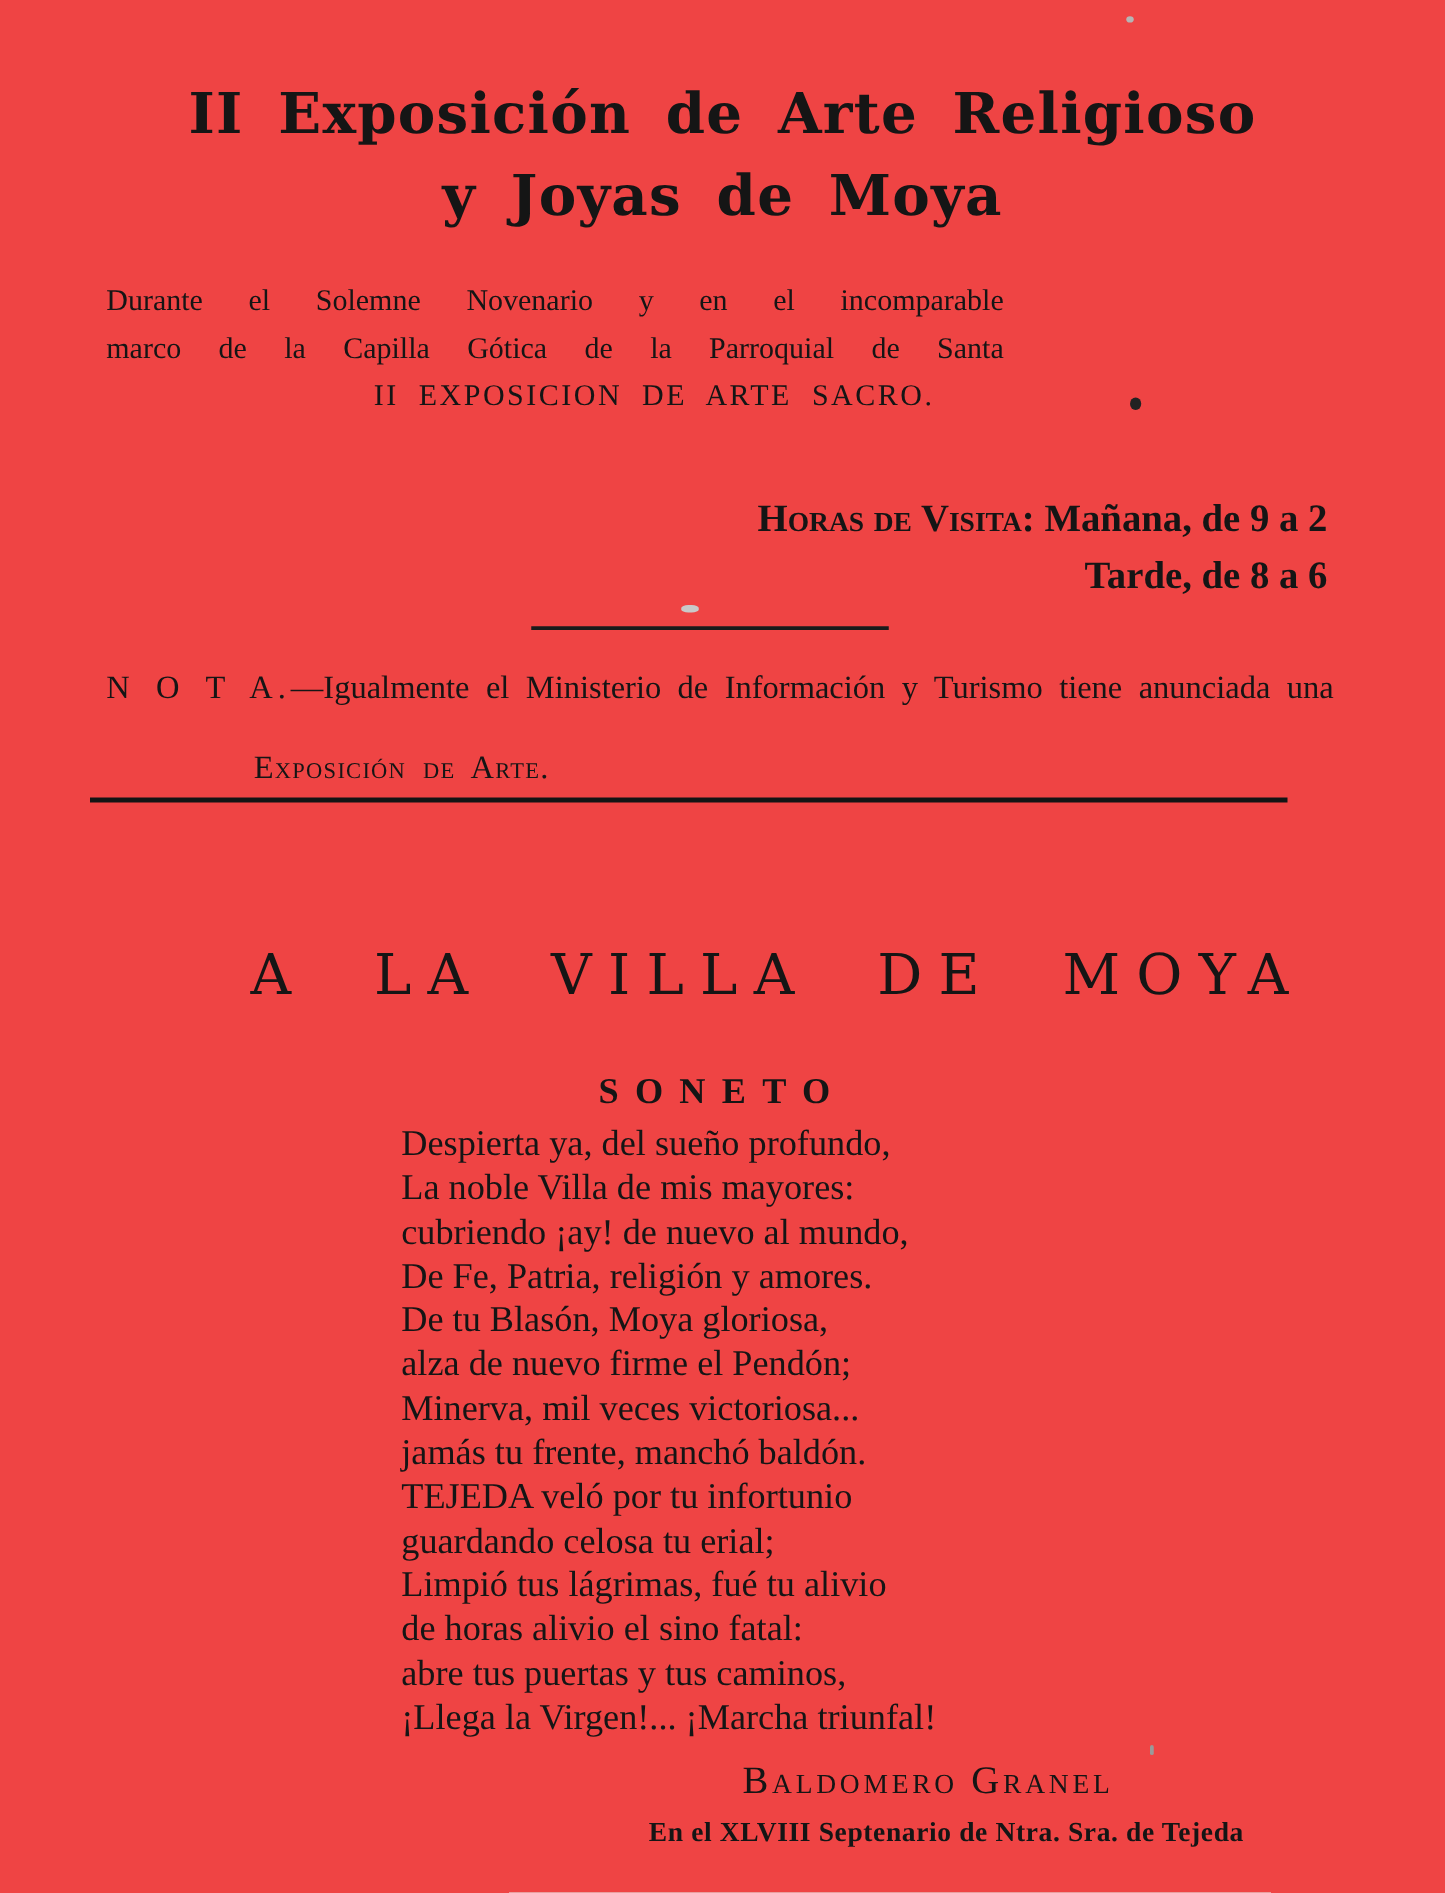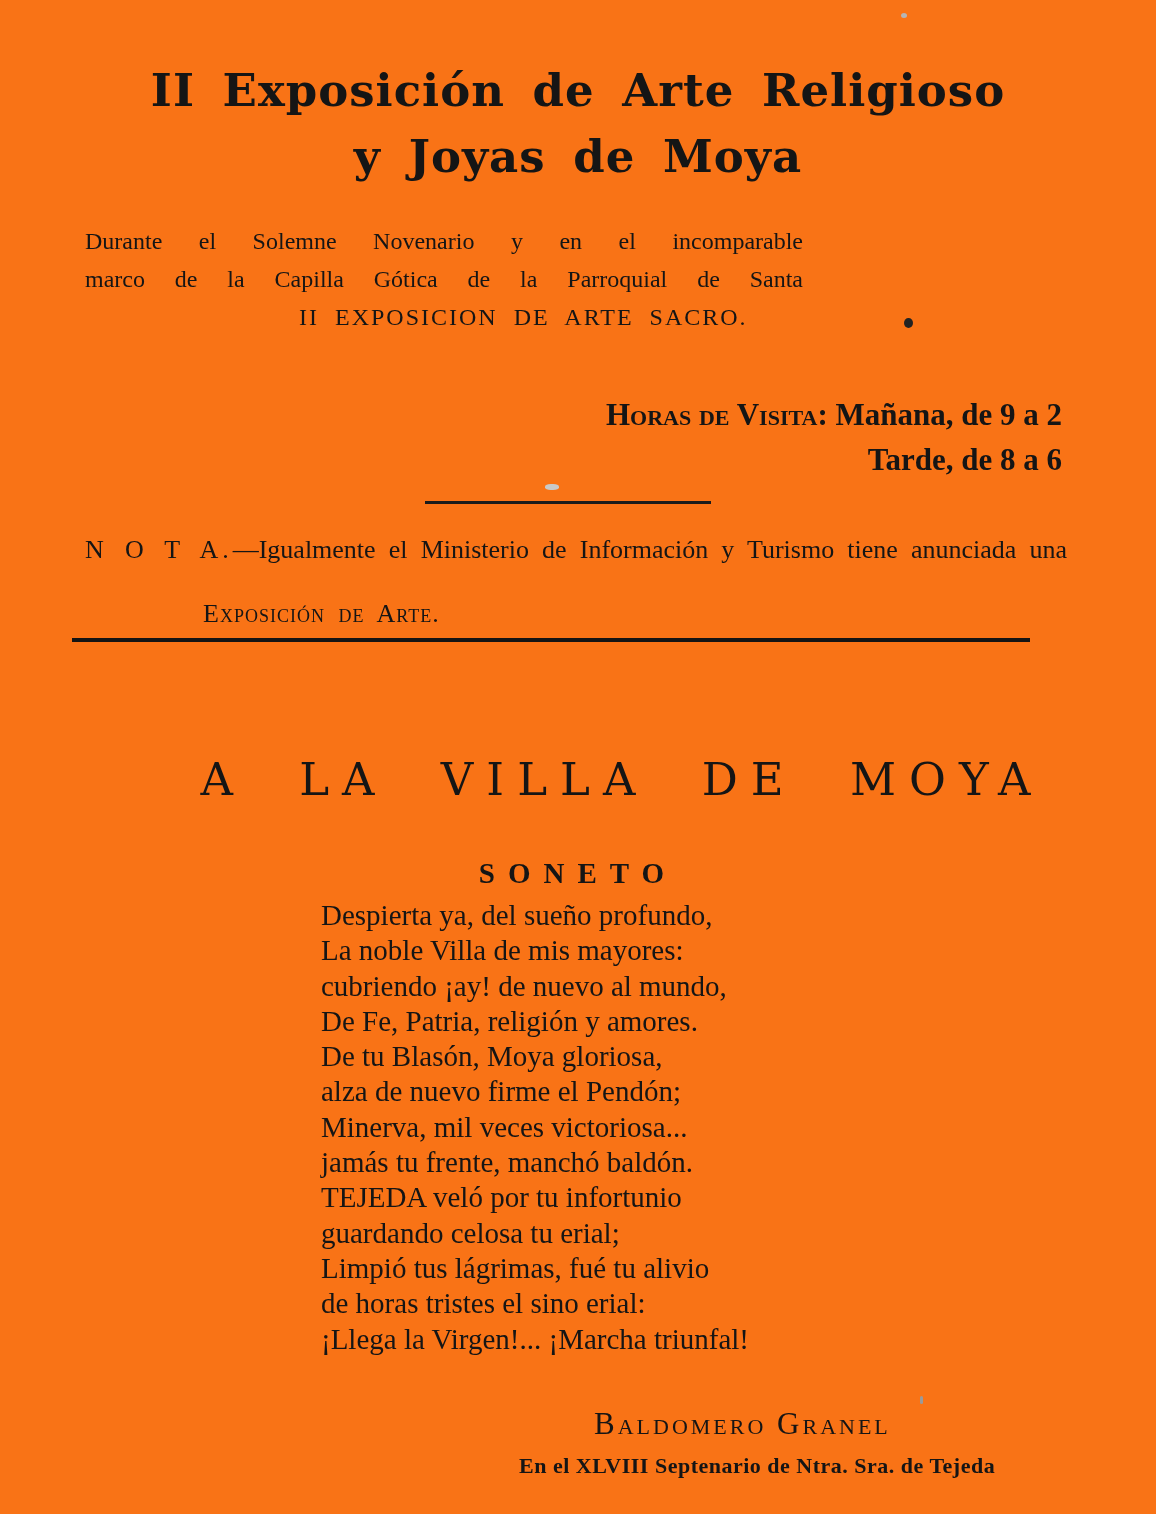--- a/index.html
+++ b/index.html
@@ -4,21 +4,21 @@
 <style>
   html, body {
     margin: 0;
     padding: 0;
     background: #e8e8e8;
   }
   .page {
     position: relative;
     width: 1156px;
     height: 1514px;
-    background: #f97316;
+    background: #ef4444;
     color: #151515;
     font-family: "Liberation Serif", "DejaVu Serif", serif;
     overflow: hidden;
   }
 
   
   .doc-title {
     position: absolute;
     top: 28px;
     left: 0;
@@ -194,21 +194,22 @@
     <div>La noble Villa de mis mayores:</div>
     <div>cubriendo ¡ay! de nuevo al mundo,</div>
     <div>De Fe, Patria, religión y amores.</div>
     <div>De tu Blasón, Moya gloriosa,</div>
     <div>alza de nuevo firme el Pendón;</div>
     <div>Minerva, mil veces victoriosa...</div>
     <div>jamás tu frente, manchó baldón.</div>
     <div>TEJEDA veló por tu infortunio</div>
     <div>guardando celosa tu erial;</div>
     <div>Limpió tus lágrimas, fué tu alivio</div>
-    <div>de horas tristes el sino erial:</div>
+    <div>de horas alivio el sino fatal:</div>
+    <div>abre tus puertas y tus caminos,</div>
     <div>¡Llega la Virgen!... ¡Marcha triunfal!</div>
   </div>
 
   <div class="poem-author">Baldomero Granel</div>
   <div class="poem-footnote">En el XLVIII Septenario de Ntra. Sra. de Tejeda</div>
 
   <div class="speck s1"></div>
   <div class="speck s2"></div>
   <div class="speck s3"></div>
   <div class="speck s4"></div>

